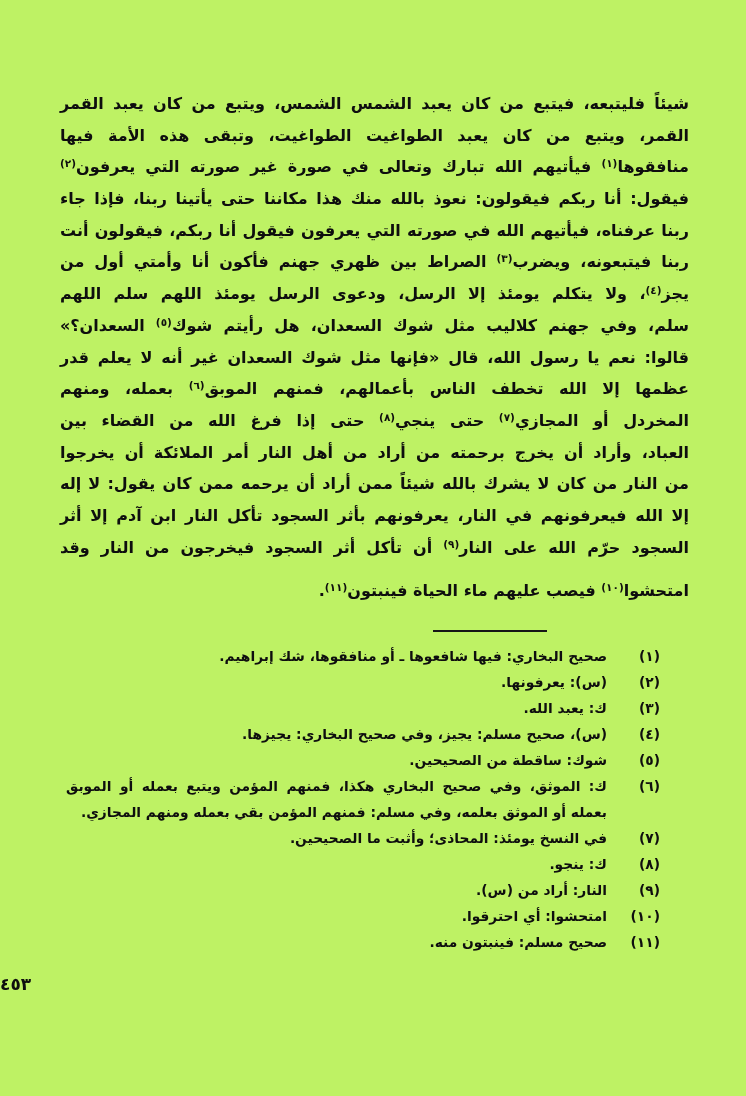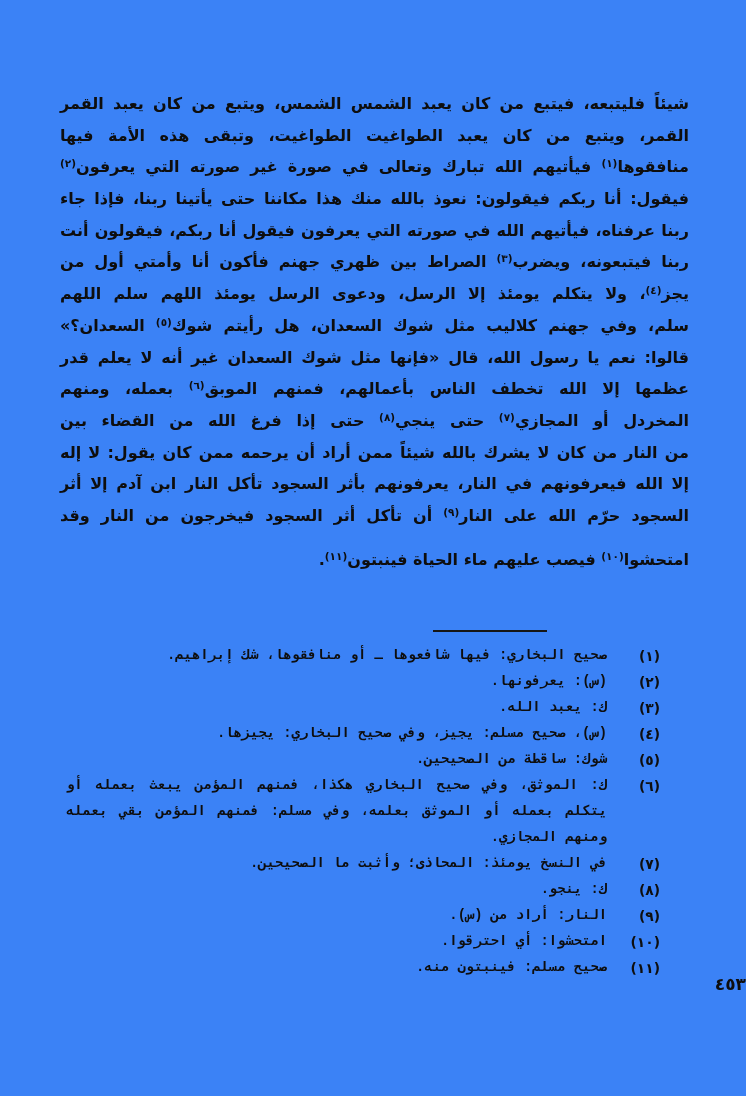--- a/index.html
+++ b/index.html
@@ -4,21 +4,21 @@
 <style>
   html, body {
     margin: 0;
     padding: 0;
     background: #ffffff;
   }
   .page {
     position: relative;
     width: 746px;
     height: 1096px;
-    background: #3b82f6;
+    background: #bef264;
     color: #0e0e0e;
     font-family: "DejaVu Sans", sans-serif;
     overflow: hidden;
   }
   .main-text {
     position: absolute;
     top: 88px;
     right: 57px;
     left: 60px;
     direction: rtl;
@@ -64,28 +64,27 @@
     min-height: 26px;
     line-height: 26px;
   }
   .fn-num {
     flex: 0 0 53px;
     text-align: right;
   }
   .fn-text {
     flex: 1;
     text-align: justify;
-    font-family: Liberation Mono, monospace;
   }
   .page-num {
     position: absolute;
     top: 974px;
     left: 0;
     right: 0;
-    text-align: right;
+    text-align: left;
     direction: rtl;
     font-size: 17px;
     font-weight: 700;
     letter-spacing: 2px;
   }
 </style>
 </head>
 <body>
 
 <div class="page">
@@ -95,20 +94,21 @@
     <div class="main-line sup-marks">القمر، ويتبع من كان يعبد الطواغيت الطواغيت، وتبقى هذه الأمة فيها</div>
     <div class="main-line sup-marks">منافقوها<sup>(١)</sup> فيأتيهم الله تبارك وتعالى في صورة غير صورته التي يعرفون<sup>(٢)</sup></div>
     <div class="main-line sup-marks">فيقول: أنا ربكم فيقولون: نعوذ بالله منك هذا مكاننا حتى يأتينا ربنا، فإذا جاء</div>
     <div class="main-line sup-marks">ربنا عرفناه، فيأتيهم الله في صورته التي يعرفون فيقول أنا ربكم، فيقولون أنت</div>
     <div class="main-line sup-marks">ربنا فيتبعونه، ويضرب<sup>(٣)</sup> الصراط بين ظهري جهنم فأكون أنا وأمتي أول من</div>
     <div class="main-line sup-marks">يجز<sup>(٤)</sup>، ولا يتكلم يومئذ إلا الرسل، ودعوى الرسل يومئذ اللهم سلم اللهم</div>
     <div class="main-line sup-marks">سلم، وفي جهنم كلاليب مثل شوك السعدان، هل رأيتم شوك<sup>(٥)</sup> السعدان؟»</div>
     <div class="main-line sup-marks">قالوا: نعم يا رسول الله، قال «فإنها مثل شوك السعدان غير أنه لا يعلم قدر</div>
     <div class="main-line sup-marks">عظمها إلا الله تخطف الناس بأعمالهم، فمنهم الموبق<sup>(٦)</sup> بعمله، ومنهم</div>
     <div class="main-line sup-marks">المخردل أو المجازي<sup>(٧)</sup> حتى ينجي<sup>(٨)</sup> حتى إذا فرغ الله من القضاء بين</div>
+    <div class="main-line sup-marks">العباد، وأراد أن يخرج برحمته من أراد من أهل النار أمر الملائكة أن يخرجوا</div>
     <div class="main-line sup-marks">من النار من كان لا يشرك بالله شيئاً ممن أراد أن يرحمه ممن كان يقول: لا إله</div>
     <div class="main-line sup-marks">إلا الله فيعرفونهم في النار، يعرفونهم بأثر السجود تأكل النار ابن آدم إلا أثر</div>
     <div class="main-line sup-marks">السجود حرّم الله على النار<sup>(٩)</sup> أن تأكل أثر السجود فيخرجون من النار وقد</div>
     <div class="main-line sup-marks last">امتحشوا<sup>(١٠)</sup> فيصب عليهم ماء الحياة فينبتون<sup>(١١)</sup>.</div>
   </div>
 
   <div class="fn-divider"></div>
 
   <div class="footnotes">
     <div class="fn-row">
@@ -126,21 +126,21 @@
     <div class="fn-row">
       <span class="fn-num">(٤)</span>
       <span class="fn-text">(س)، صحيح مسلم: يجيز، وفي صحيح البخاري: يجيزها.</span>
     </div>
     <div class="fn-row">
       <span class="fn-num">(٥)</span>
       <span class="fn-text">شوك: ساقطة من الصحيحين.</span>
     </div>
     <div class="fn-row">
       <span class="fn-num">(٦)</span>
-      <span class="fn-text">ك: الموثق، وفي صحيح البخاري هكذا، فمنهم المؤمن يبعث بعمله أو يتكلم بعمله أو الموثق بعلمه، وفي مسلم: فمنهم المؤمن بقي بعمله ومنهم المجازي.</span>
+      <span class="fn-text">ك: الموثق، وفي صحيح البخاري هكذا، فمنهم المؤمن ويتبع بعمله أو الموبق بعمله أو الموثق بعلمه، وفي مسلم: فمنهم المؤمن بقي بعمله ومنهم المجازي.</span>
     </div>
     <div class="fn-row">
       <span class="fn-num">(٧)</span>
       <span class="fn-text">في النسخ يومئذ: المحاذى؛ وأثبت ما الصحيحين.</span>
     </div>
     <div class="fn-row">
       <span class="fn-num">(٨)</span>
       <span class="fn-text">ك: ينجو.</span>
     </div>
     <div class="fn-row">

